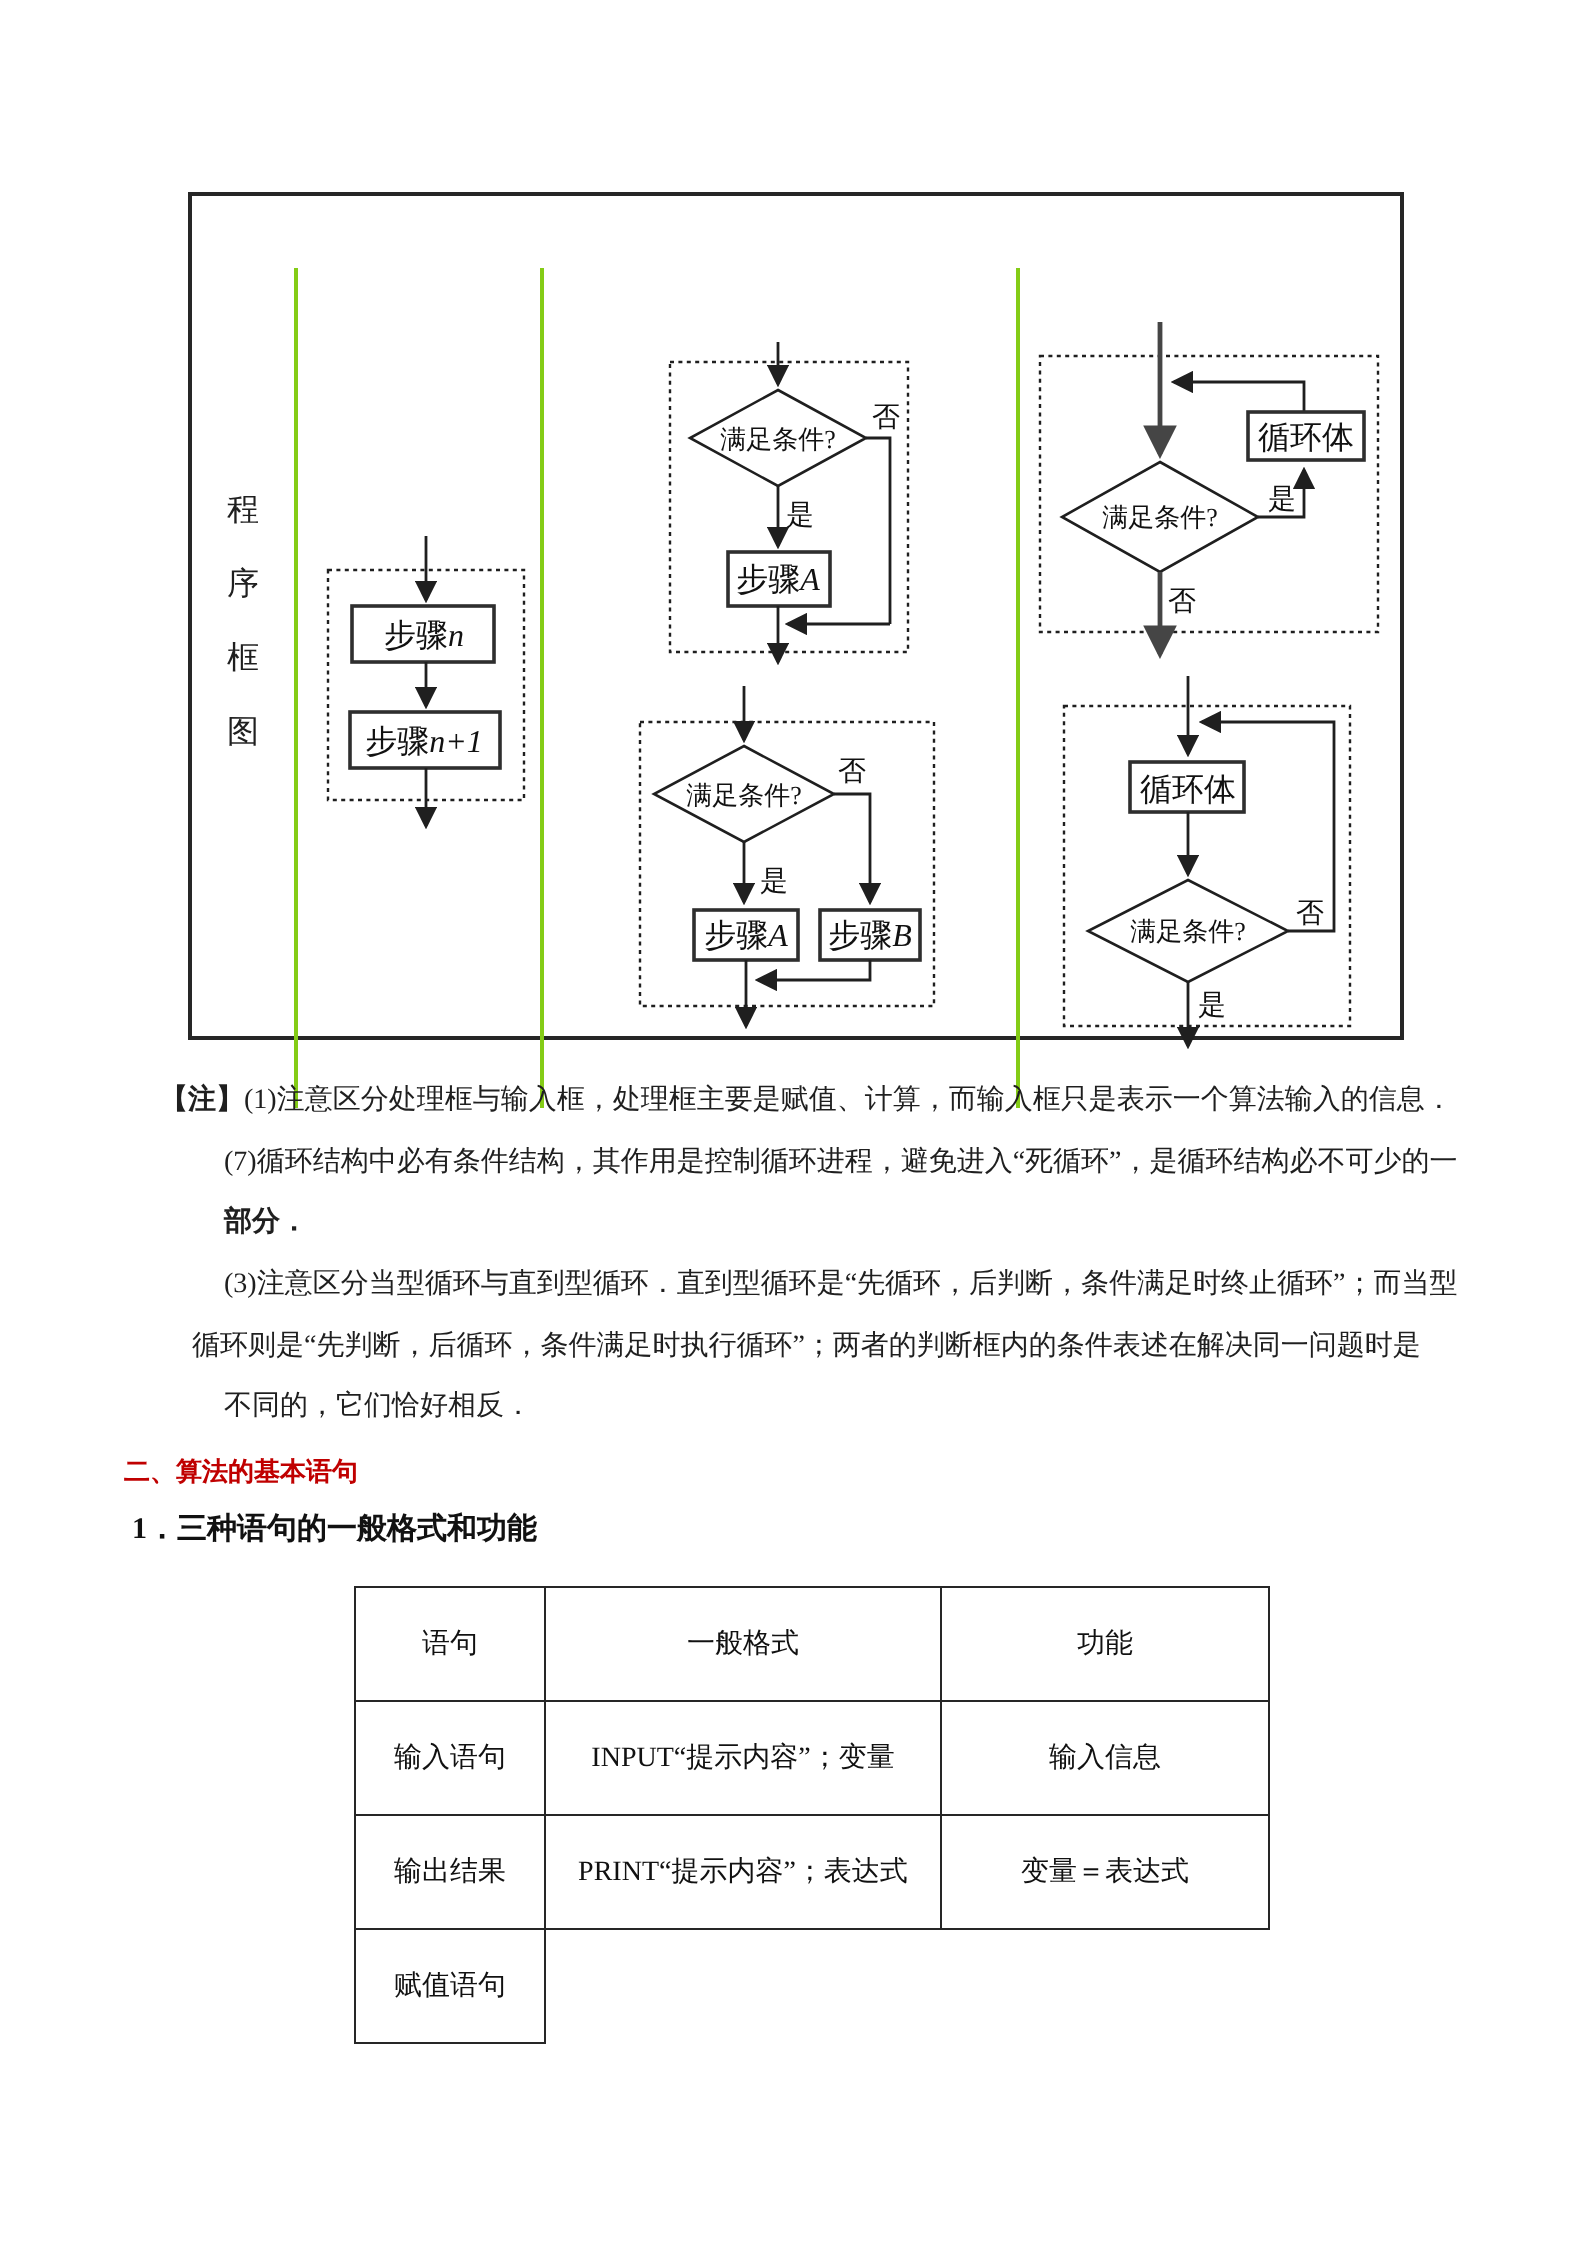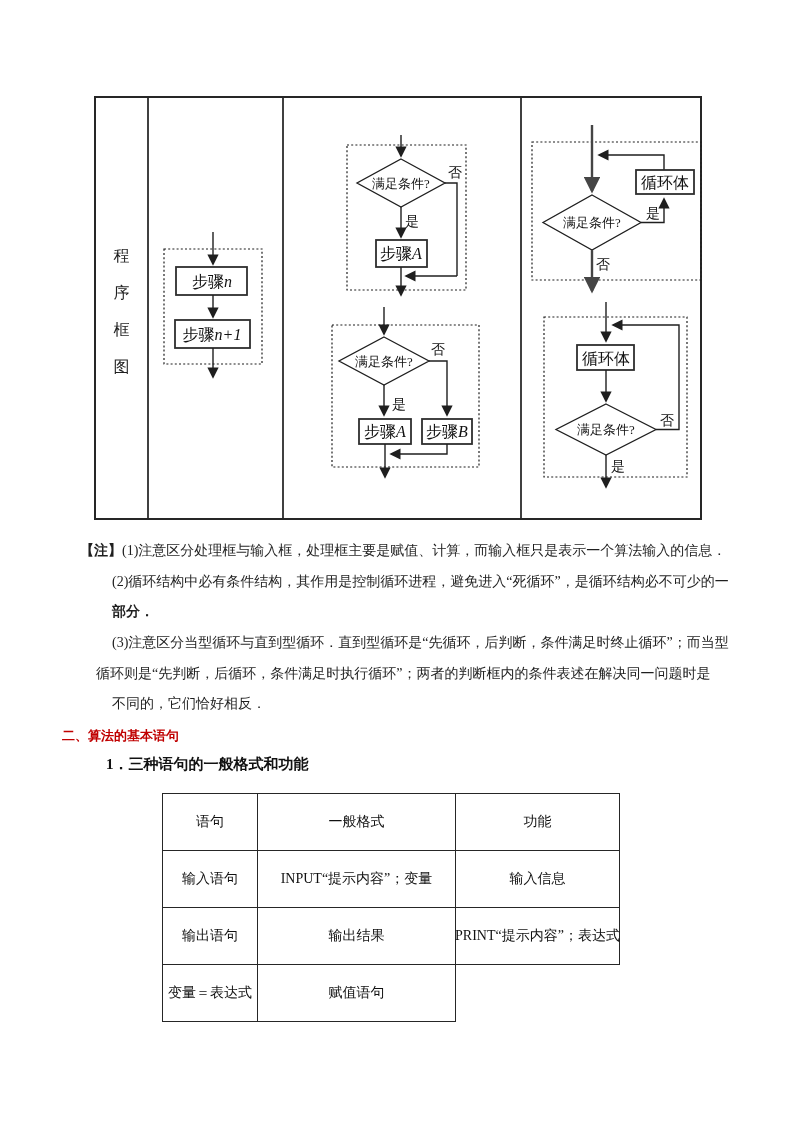--- a/index.html
+++ b/index.html
@@ -3,24 +3,24 @@
 <meta charset="utf-8">
 <style>
   html,body{margin:0;padding:0;background:#fff;}
   .page{position:relative;width:794px;height:1123px;background:#ffffff;
         font-family:"Liberation Serif",serif;color:#1f1f1f;overflow:hidden;}
 
   
   .flow-table{position:absolute;left:94px;top:96px;width:608px;height:424px;
               display:flex;border:2px solid #262626;box-sizing:border-box;}
   .ft-cell{box-sizing:border-box;height:100%;flex:0 0 auto;}
-  .ft-cell+.ft-cell{border-left:2px solid #404040;}
+  .ft-cell+.ft-cell{border-left:2px solid #84cc16;margin-top:36px;}
   .cell-label{width:51px;display:flex;flex-direction:column;align-items:center;
               padding-top:150px;gap:21px;font-size:16px;line-height:16px;}
-  .cell-seq{width:135px;} .cell-cond{width:238px;} .cell-loop{width:190px;}
+  .cell-seq{width:123px;} .cell-cond{width:238px;} .cell-loop{width:190px;}
   svg{display:block;}
   .fdash{fill:none;stroke:#1f1f1f;stroke-width:1.2;stroke-dasharray:2 2.2;}
   .fl{stroke:#1f1f1f;stroke-width:1.4;fill:none;}
   .flg{stroke:#454545;stroke-width:2.4;fill:none;}
   .fbox{fill:#ffffff;stroke:#2e2e2e;stroke-width:1.8;}
   .fdiam{fill:#ffffff;stroke:#1f1f1f;stroke-width:1.3;}
   .ftb{font-size:16px;fill:#111;text-anchor:middle;font-family:"Liberation Serif",serif;}
   .ftd{font-size:13px;fill:#111;text-anchor:middle;font-family:"Liberation Serif",serif;}
   .ftl{font-size:14px;fill:#111;text-anchor:start;font-family:"Liberation Serif",serif;}
   .it{font-style:italic;}
@@ -28,24 +28,24 @@
   
   .note-line{position:absolute;white-space:nowrap;font-size:14px;line-height:20px;}
   .nl1{left:80px;top:541px;} .nl2{left:112px;top:572px;} .nl3{left:112px;top:602px;font-weight:bold;}
   .nl4{left:112px;top:633px;} .nl5{left:96px;top:664px;} .nl6{left:112px;top:694px;}
   .note-tag{font-weight:bold;}
 
   
   .h-red{position:absolute;left:62px;top:727px;font-size:13px;font-weight:bold;
          color:#c00000;white-space:nowrap;}
   .h-sub{position:absolute;left:66px;top:755px;font-size:15px;font-weight:bold;
-         color:#111;white-space:nowrap;margin-left:40px;}
+         color:#111;white-space:nowrap;}
 
   
-  .stmt-table{position:absolute;left:162px;top:793px;display:grid;
+  .stmt-table{position:absolute;left:177px;top:793px;display:grid;
               grid-template-columns:95px 198px 164px;grid-auto-rows:57px;
               border-top:1.5px solid #262626;border-left:1.5px solid #262626;}
   .st-cell{border-right:1.5px solid #262626;border-bottom:1.5px solid #262626;
            display:flex;align-items:center;justify-content:center;
            font-size:14px;color:#111;white-space:nowrap;}
 </style>
 </head>
 <body>
 
 <div class="page">
@@ -157,39 +157,38 @@
           <text class="ftl" x="89" y="373">是</text>
           <line class="fl" x1="84" y1="357" x2="84" y2="389" marker-end="url(#a3)"></line>
         </g>
       </svg>
     </div>
   </div>
 
   <div class="note-line nl1">
     <span class="note-tag">【注】</span><span>(1)注意区分处理框与输入框，处理框主要是赋值、计算，而输入框只是表示一个算法输入的信息．</span>
   </div>
-  <div class="note-line nl2">(2)循环结构中必有条件结构，其作用是控制循环进程，避免进入“死循环”，是循环结构必不可少的一</div>
+  <div class="note-line nl2">(7)循环结构中必有条件结构，其作用是控制循环进程，避免进入“死循环”，是循环结构必不可少的一</div>
   <div class="note-line nl3">部分．</div>
   <div class="note-line nl4">(3)注意区分当型循环与直到型循环．直到型循环是“先循环，后判断，条件满足时终止循环”；而当型</div>
   <div class="note-line nl5">循环则是“先判断，后循环，条件满足时执行循环”；两者的判断框内的条件表述在解决同一问题时是</div>
   <div class="note-line nl6">不同的，它们恰好相反．</div>
 
   <div class="h-red">二、算法的基本语句</div>
   <div class="h-sub">1．三种语句的一般格式和功能</div>
 
   <div class="stmt-table">
     <div class="st-cell">语句</div>
     <div class="st-cell">一般格式</div>
     <div class="st-cell">功能</div>
 
     <div class="st-cell">输入语句</div>
     <div class="st-cell">INPUT“提示内容”；变量</div>
     <div class="st-cell">输入信息</div>
 
-    <div class="st-cell">输出语句</div>
     <div class="st-cell">输出结果</div>
     <div class="st-cell">PRINT“提示内容”；表达式</div>
 
     <div class="st-cell">变量＝表达式</div>
     <div class="st-cell">赋值语句</div>
   </div>
 
 </div>
 
 </body></html>

